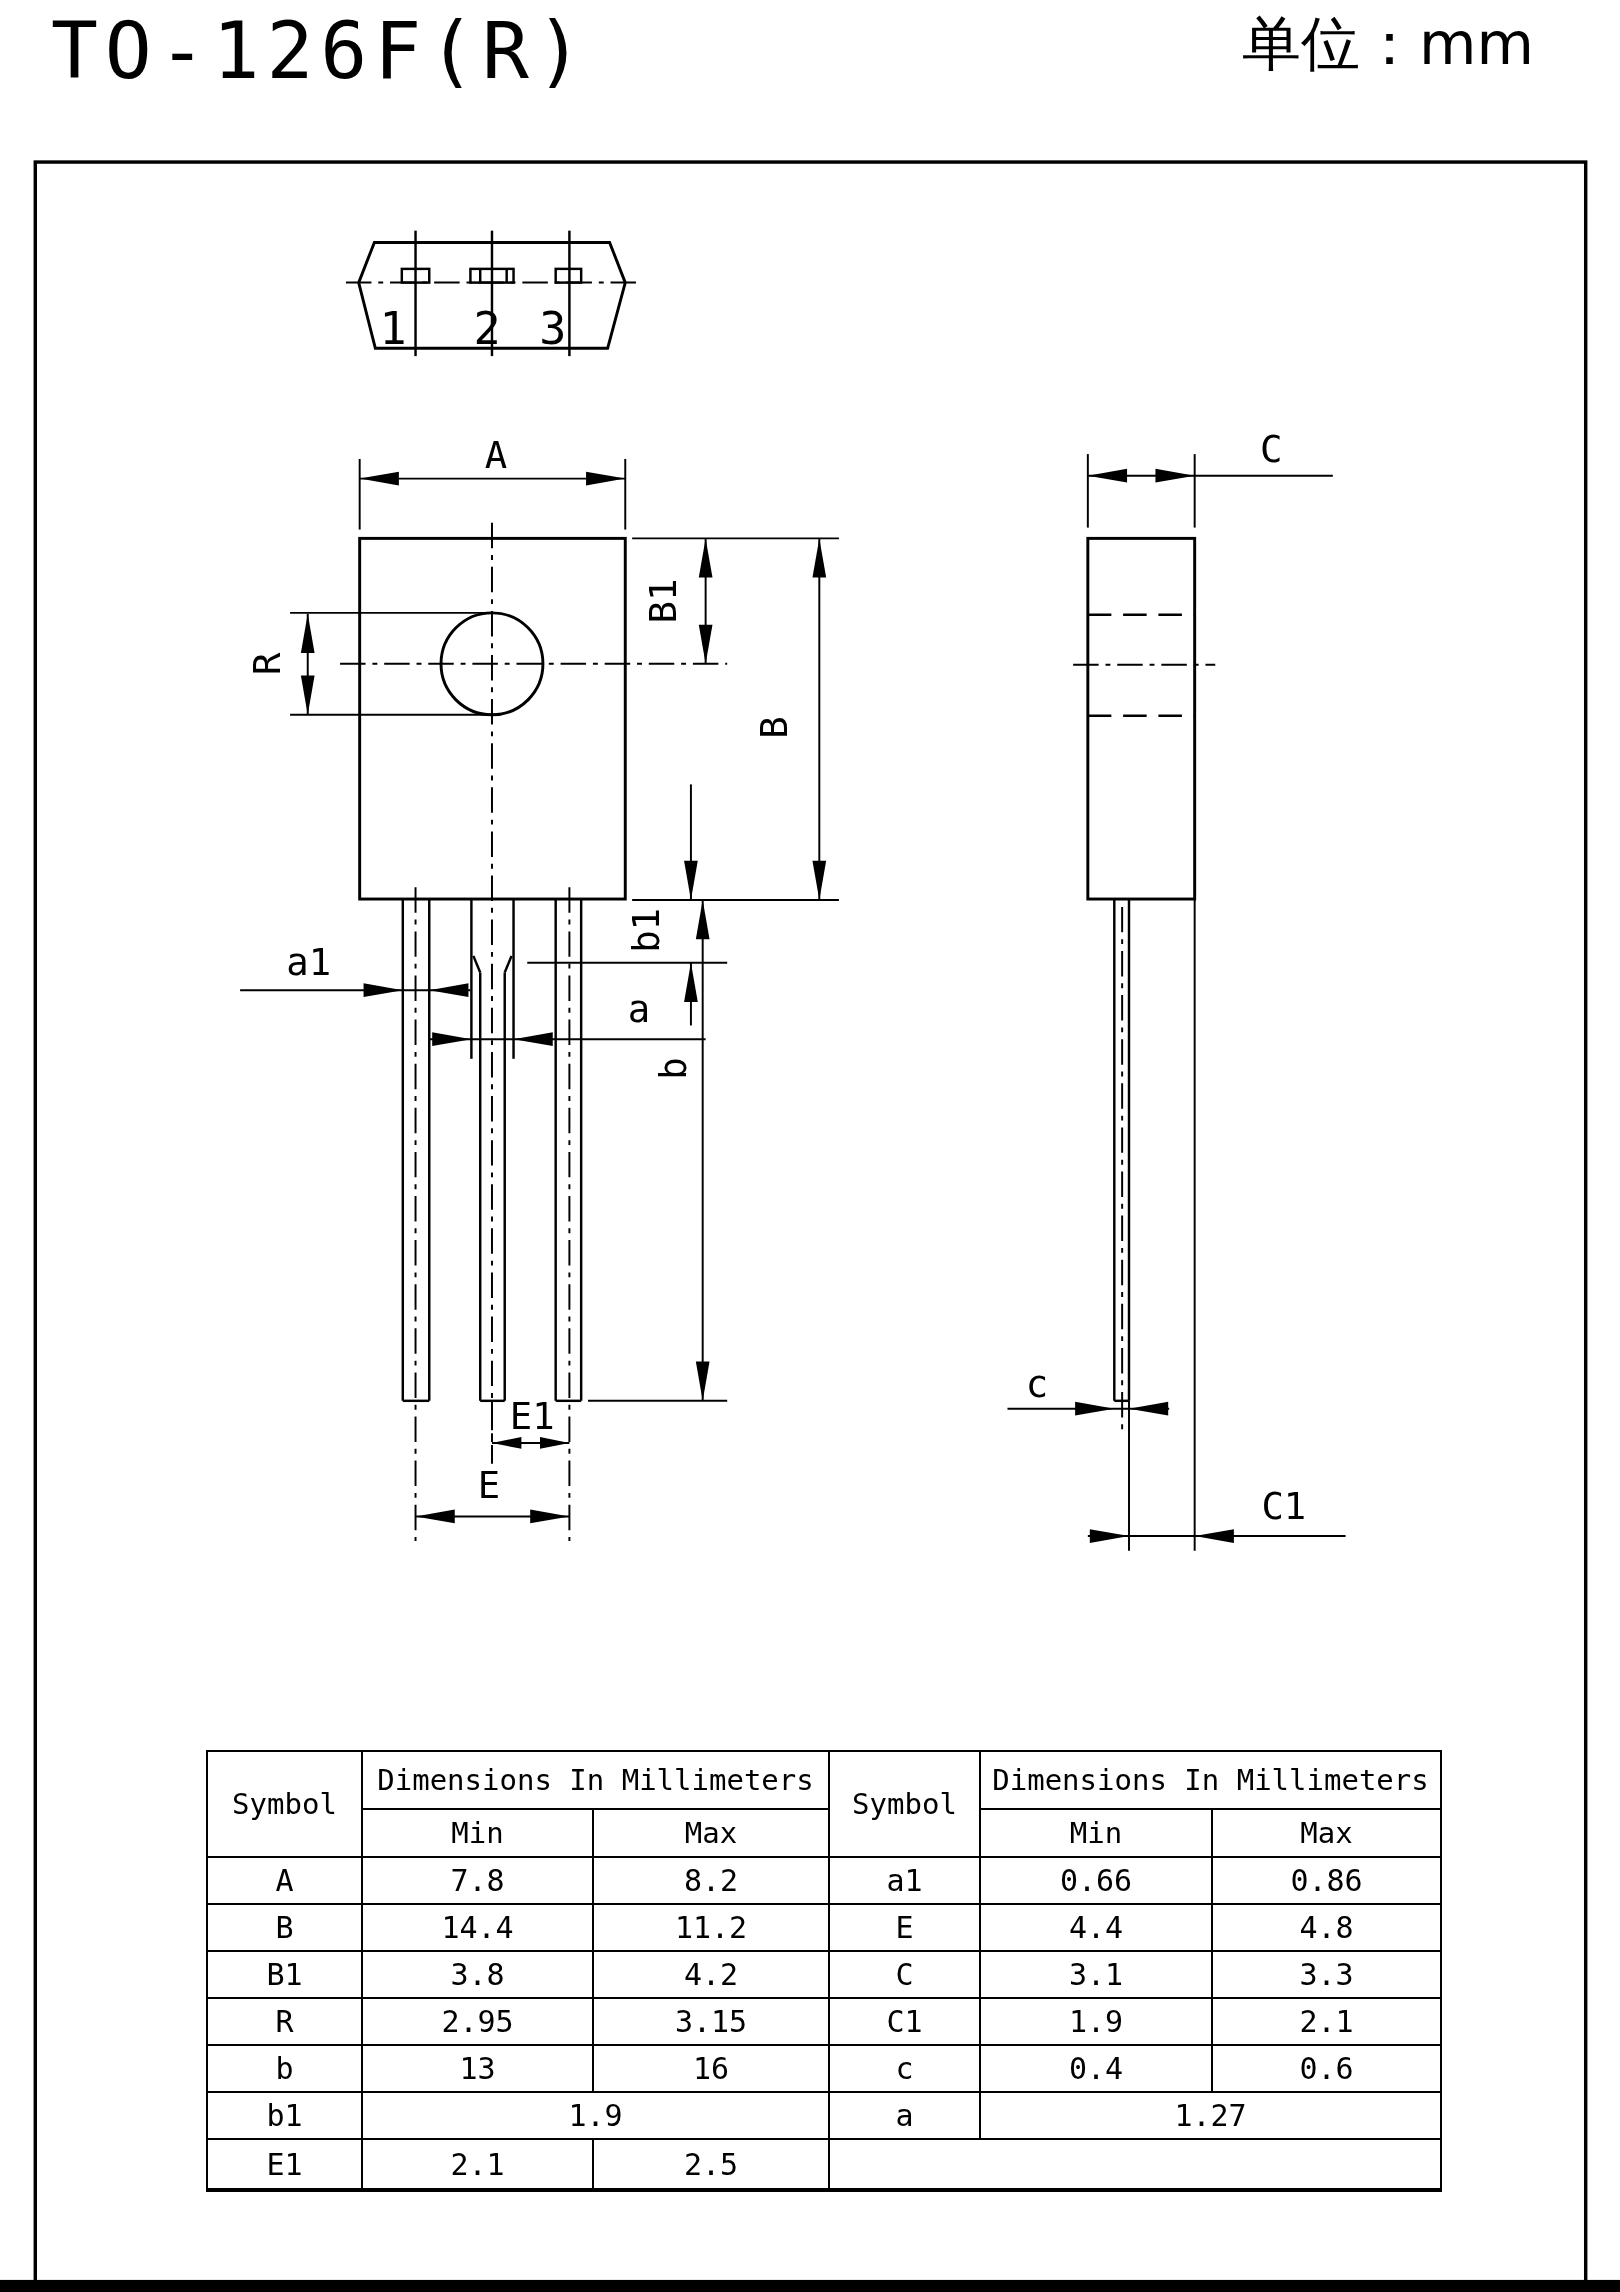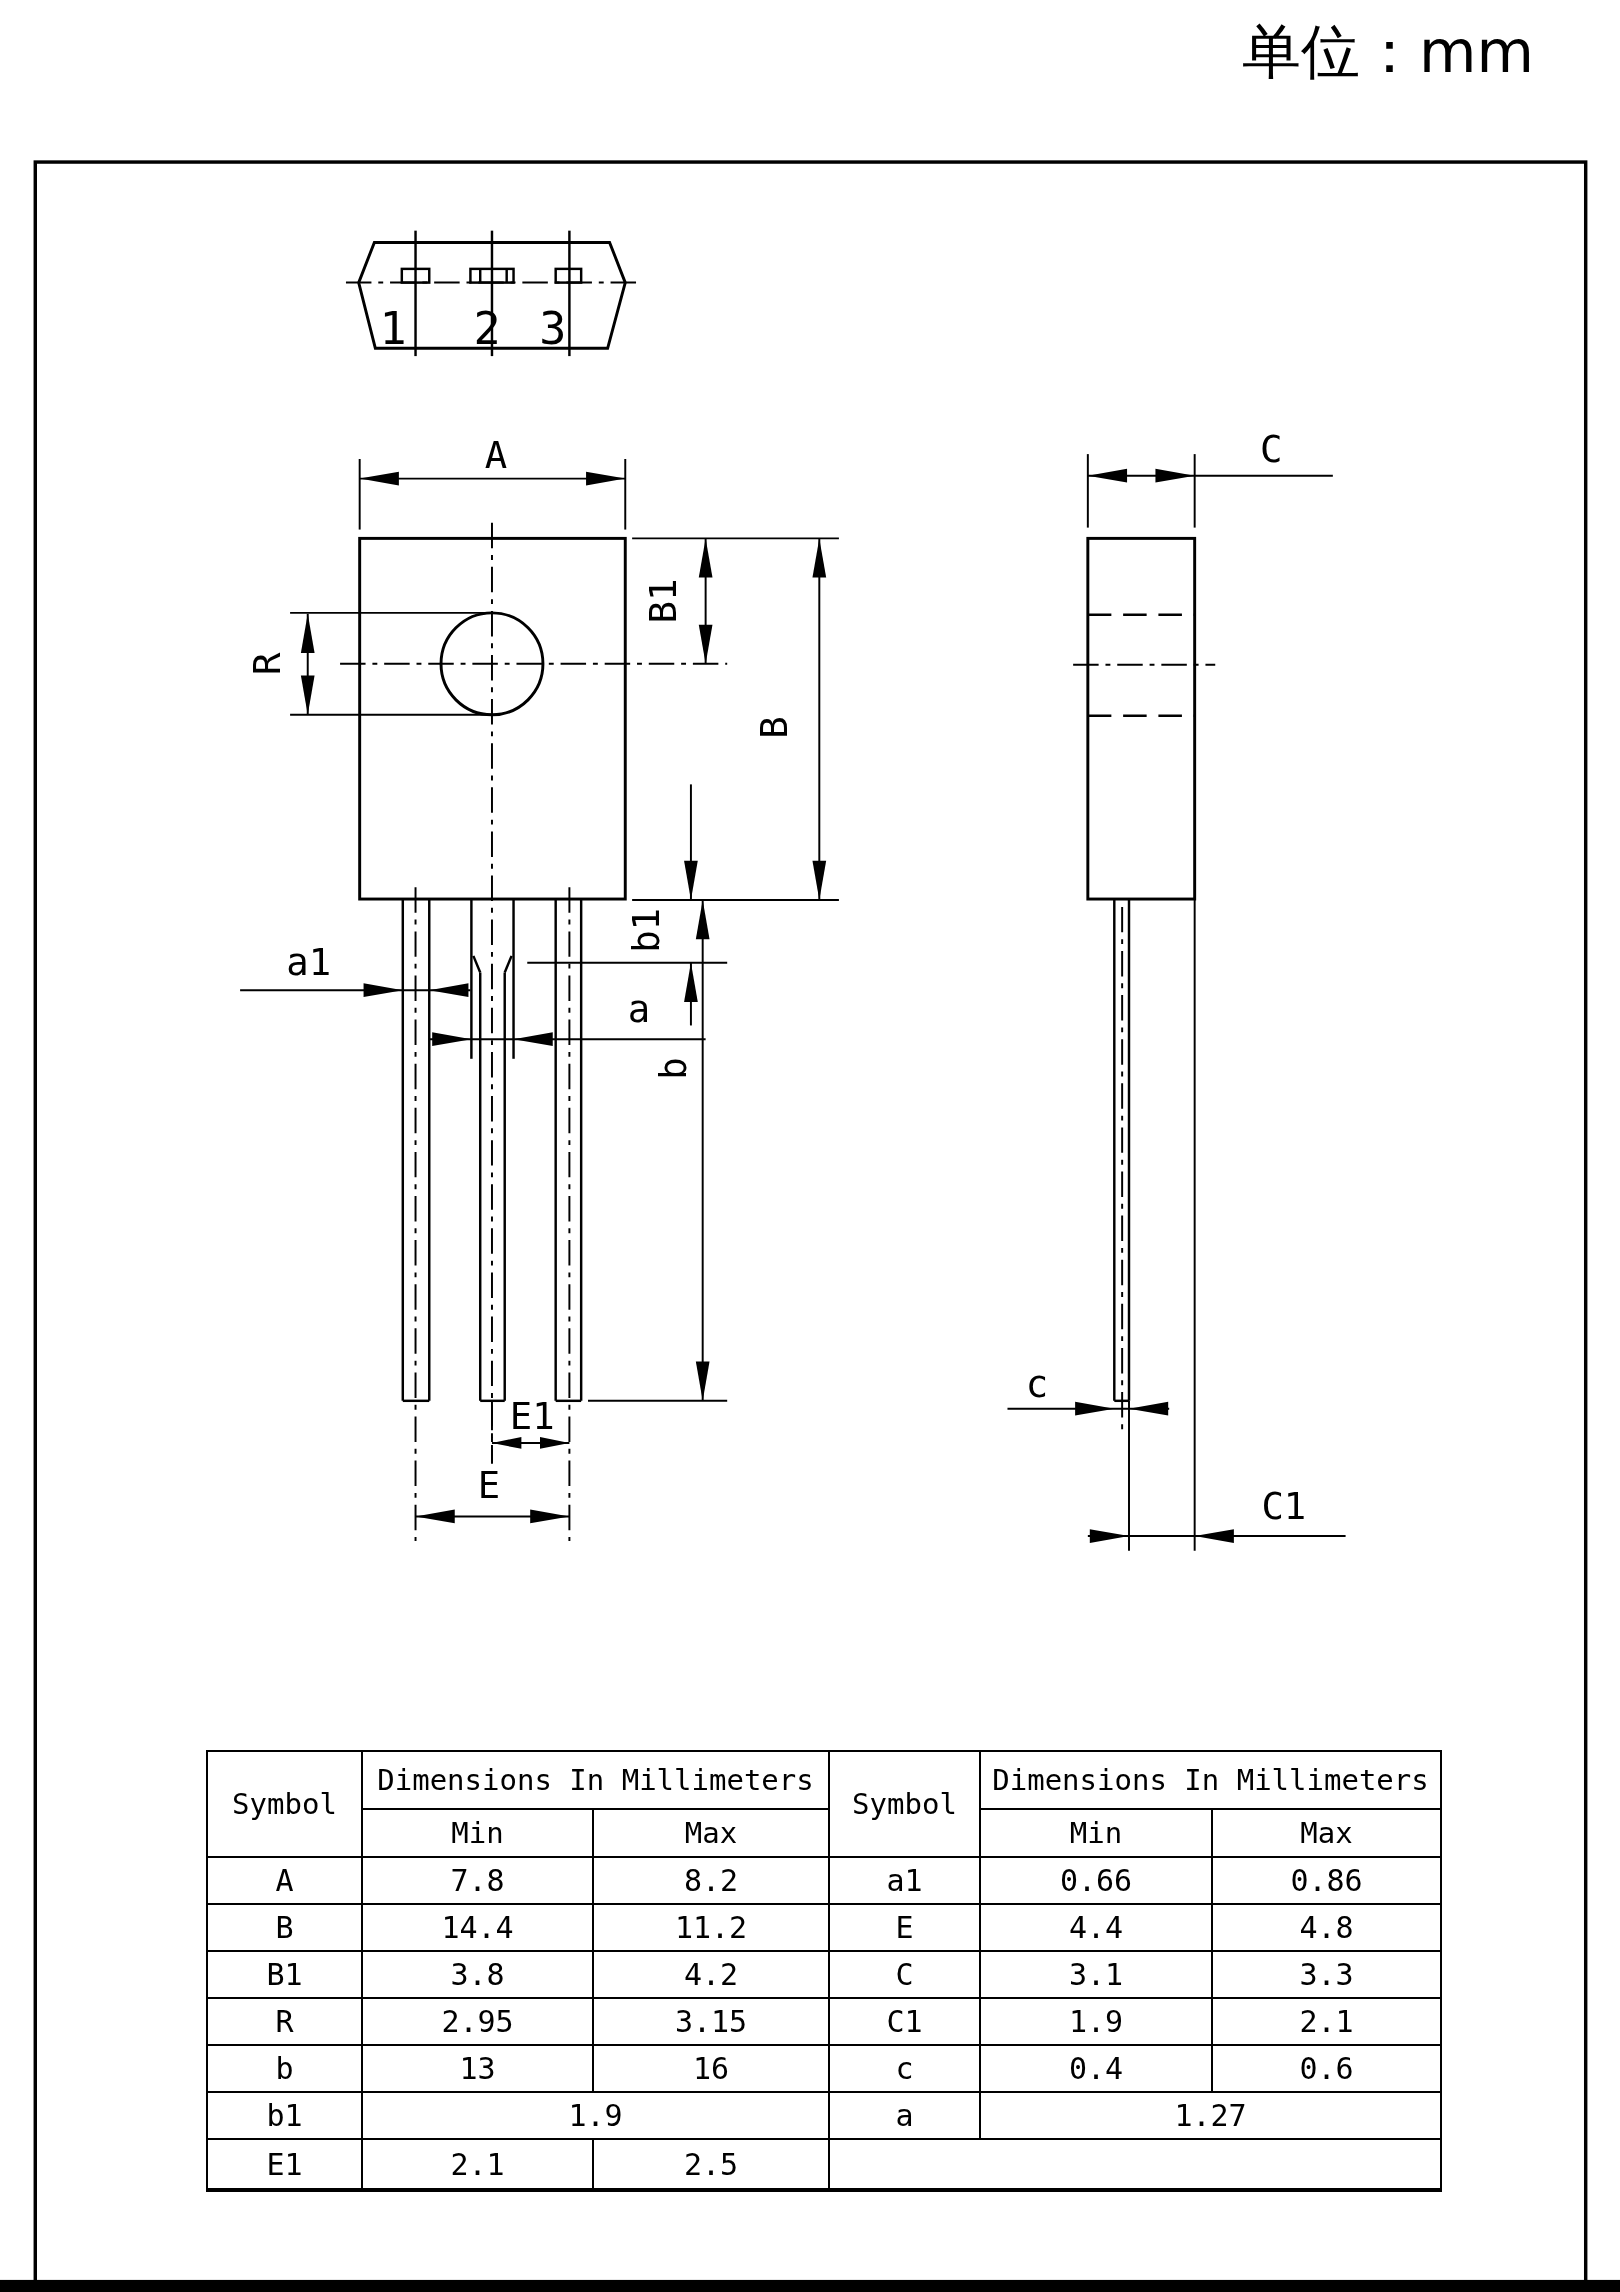--- a/index.html
+++ b/index.html
@@ -1,20 +1,20 @@
 <!DOCTYPE html>
 <html><head>
 <meta charset="utf-8">
 <style>
   html,body{margin:0;padding:0;background:#ffffff;}
   .page{position:relative;width:1620px;height:2293px;background:#ffffff;overflow:hidden;
         font-family:"DejaVu Sans Mono", monospace;color:#000;}
   .title{position:absolute;left:51px;top:5.9px;font-size:78px;letter-spacing:6.9px;
          font-family:"DejaVu Sans Mono", monospace;font-weight:normal;white-space:nowrap;}
-  .unit{position:absolute;right:86px;top:13px;font-size:59px;white-space:nowrap;
+  .unit{position:absolute;right:86px;top:5px;font-size:59px;white-space:nowrap;
         font-family:"DejaVu Sans", "DejaVu Sans Mono", sans-serif;}
   svg.drawing{position:absolute;left:0;top:0;}
   svg.drawing text{font-family:"DejaVu Sans Mono", monospace;fill:#000;}
   .dimlbl{font-size:38px;}
   .pinlbl{font-size:46px;}
 
   table.dims{position:absolute;border-collapse:collapse;table-layout:fixed;
              font-size:29px;text-align:center;padding-left:8px;}
   table.dims td{border:2.9px solid #000;padding:0;text-align:center;vertical-align:middle;
                 overflow:hidden;white-space:nowrap;}
@@ -24,20 +24,21 @@
   table.dims tr.last td{height:48px;}
   table.dims{border-bottom:4.9px solid #000;}
   #tbl-left{left:206px;top:1750px;width:622px;}
   #tbl-right{left:828px;top:1750px;width:613px;}
 </style>
 </head>
 <body>
 
 <div class="page">
 
+  <div class="title">TO-126F(R)</div>
   <div class="unit">单位：mm</div>
 
   <svg class="drawing" width="1620" height="2293" viewBox="0 0 1653 2339" stroke="#000" fill="none" stroke-linecap="butt">
 
     <g>
       <rect x="36" y="165" width="1582" height="2164" stroke-width="3.5"></rect>
       <rect x="0" y="2326" width="1653" height="13" fill="#000" stroke="none"></rect>
     </g>
 
     <g stroke-width="3">

